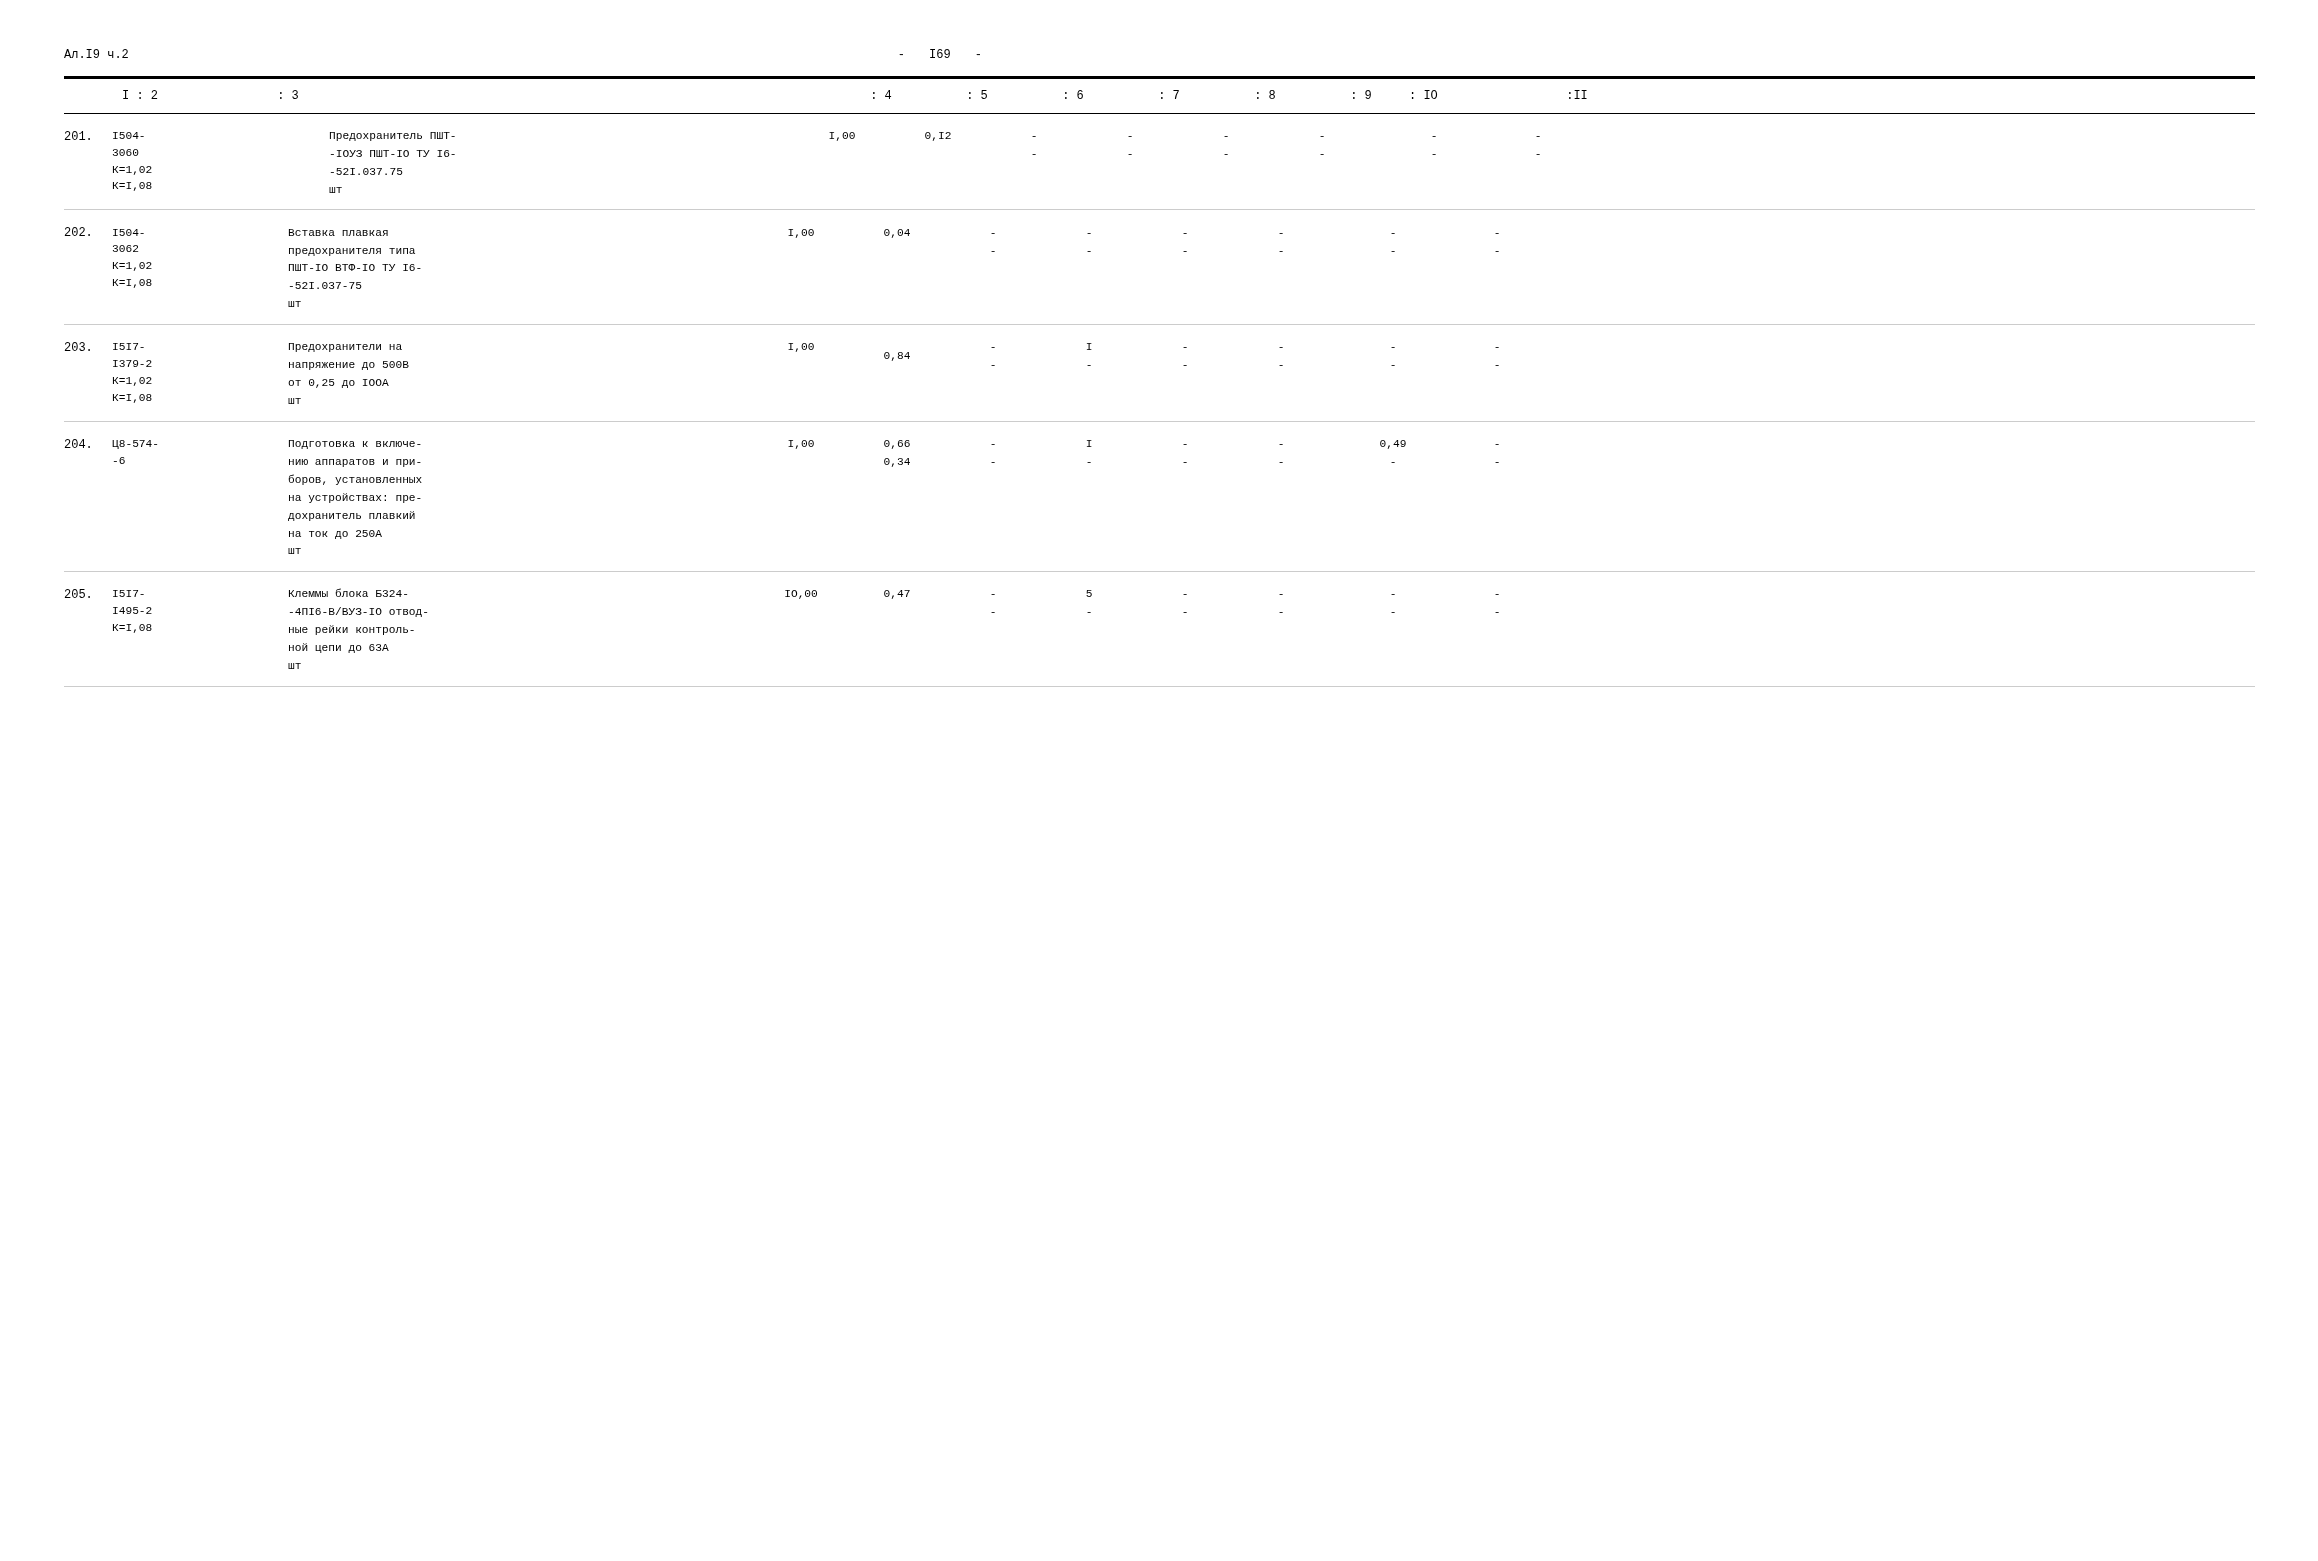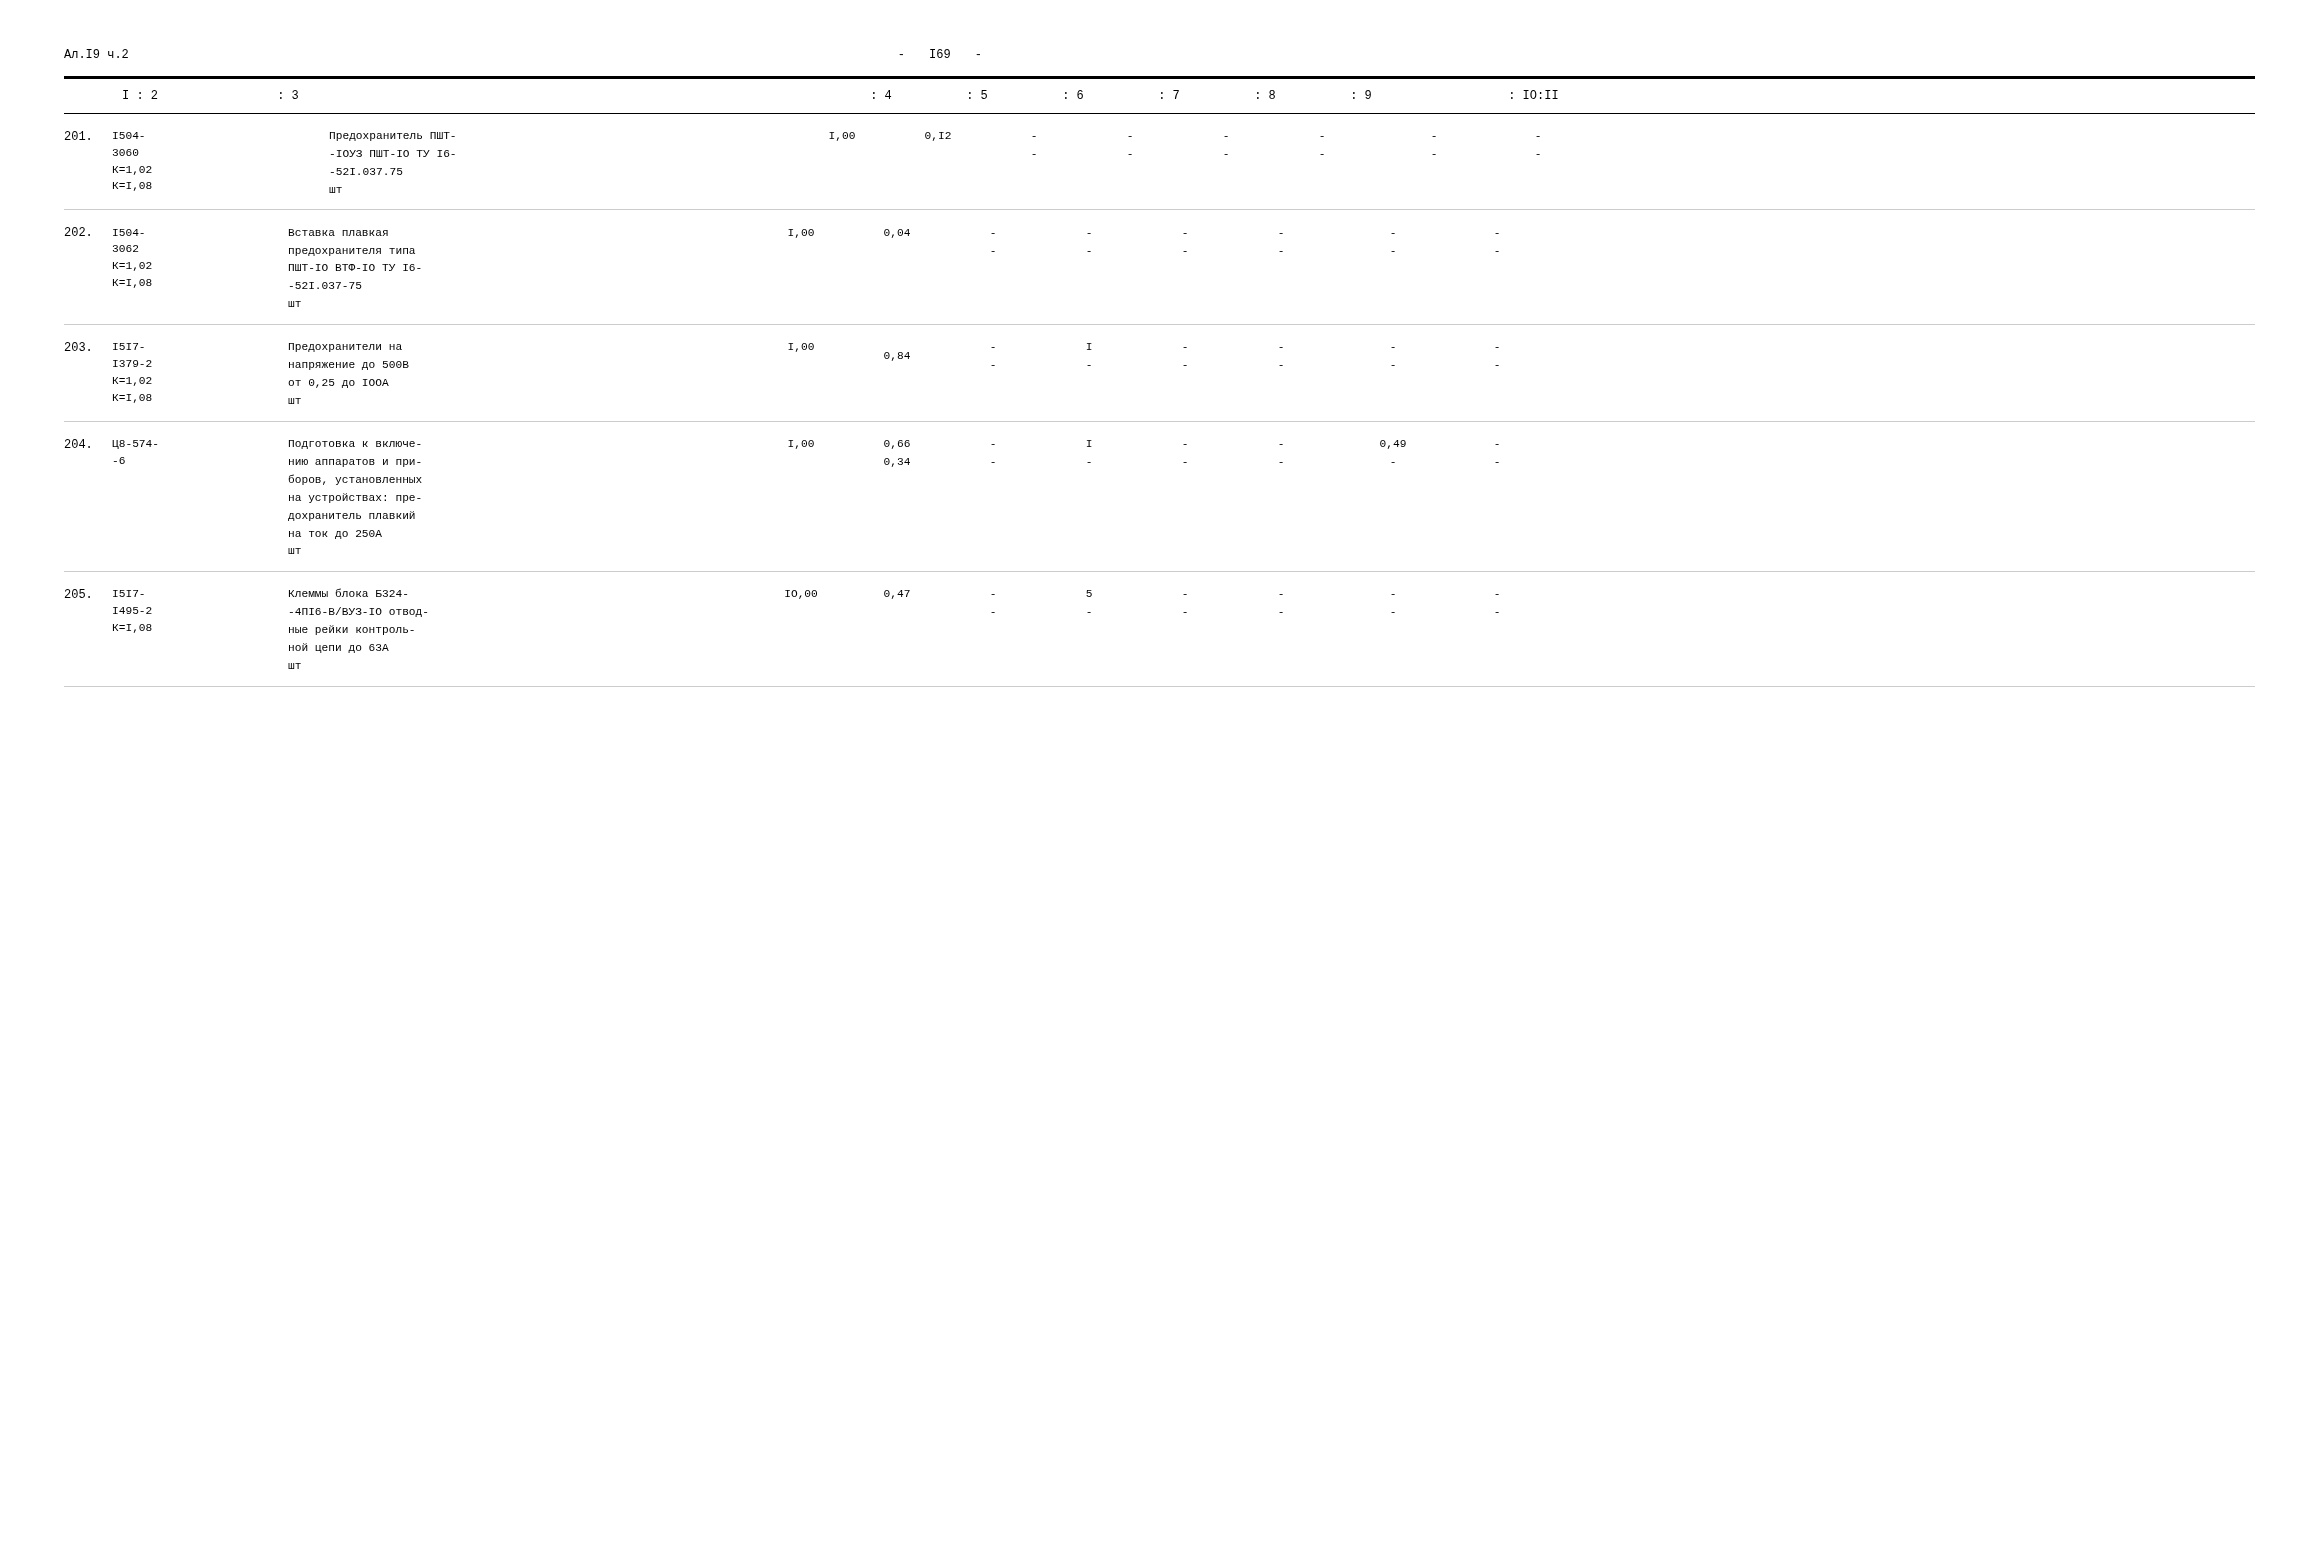--- a/index.html
+++ b/index.html
@@ -74,22 +74,22 @@
     
     .col1 { width: 144px; flex-shrink: 0; padding-left: 8px; }
     .col2 { width: 160px; flex-shrink: 0; }
     .col3 { width: 465px; flex-shrink: 0; }
     .col4 { width: 96px; flex-shrink: 0; text-align: center; }
     .col5 { width: 96px; flex-shrink: 0; text-align: center; }
     .col6 { width: 96px; flex-shrink: 0; text-align: center; }
     .col7 { width: 96px; flex-shrink: 0; text-align: center; }
     .col8 { width: 96px; flex-shrink: 0; text-align: center; }
     .col9 { width: 96px; flex-shrink: 0; text-align: center; }
-    .col10 { width: 128px; flex-shrink: 0; text-align: right; }
-    .col11 { width: 80px; flex-shrink: 0; text-align: left; }
+    .col10 { width: 128px; flex-shrink: 0; text-align: left; }
+    .col11 { width: 80px; flex-shrink: 0; text-align: center; }
 
     .data-row {
       display: flex;
       align-items: flex-start;
       padding: 14.4px 0 9.6px 0;
       border-bottom: 0.8px solid #ccc;
     }
 
     .row-num {
       width: 48px;

